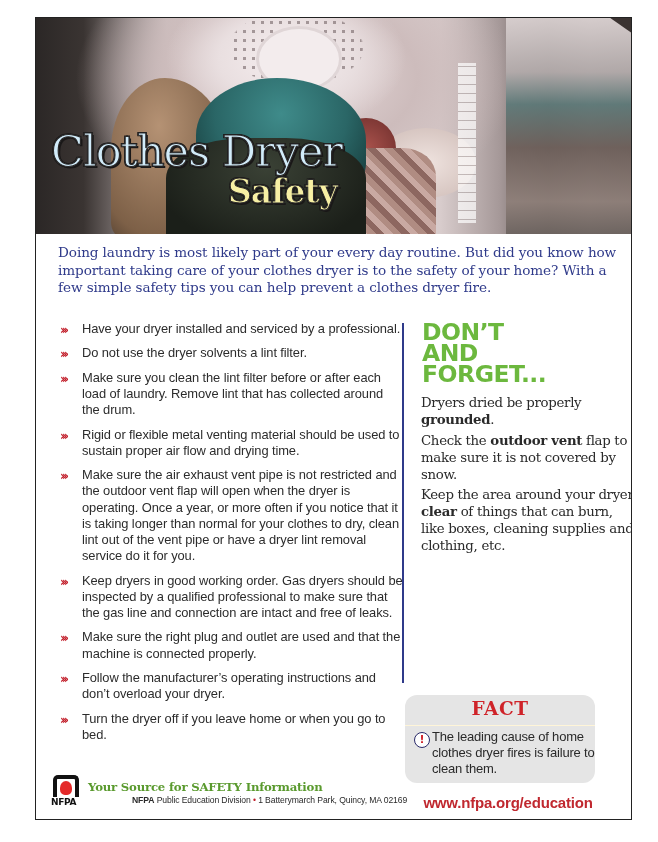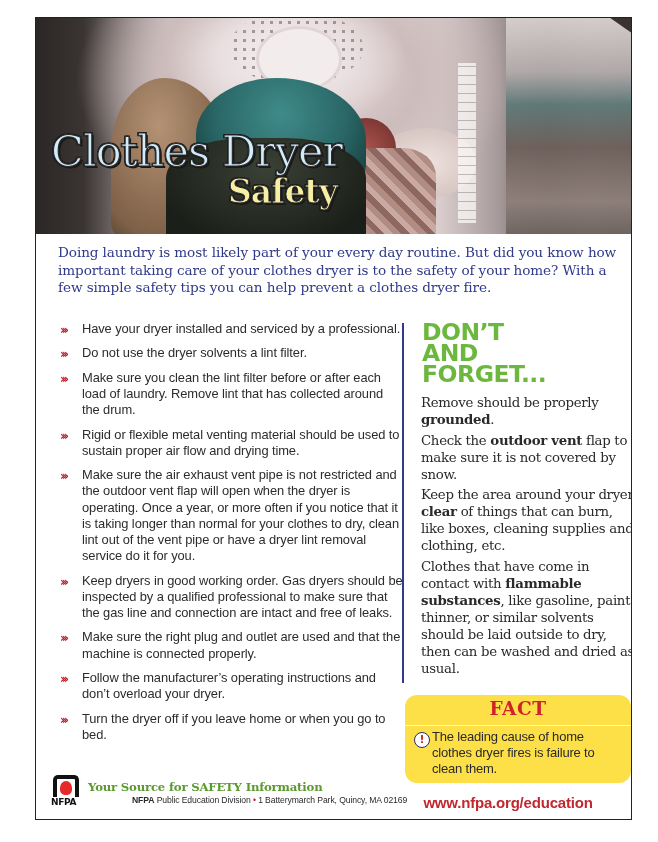--- a/index.html
+++ b/index.html
@@ -46,21 +46,21 @@
   .divider { position:absolute; left:366px; top:305px; width:2px; height:360px; background:#2f3a8a; }
 
   
   .adf { position:absolute; left:386px; top:304px; font-family:"DejaVu Sans", sans-serif; font-weight:900; font-size:23.5px; line-height:21px; color:#6cb83e; letter-spacing:-0.5px; text-transform:uppercase; }
   .adf span { display:block; }
   .tips-right { position:absolute; left:385px; top:376px; width:215px; font-family:"DejaVu Serif", serif; font-size:13.3px; line-height:17px; color:#2a2a2a; letter-spacing:-0.3px; }
   .tips-right p { margin:0 0 3.5px 0; }
   .tips-right b { font-weight:bold; }
 
   
-  .fact { position:absolute; left:369px; top:677px; width:226px; height:88px; background:#fde047; border-radius:12px; overflow:hidden; }
+  .fact { position:absolute; left:369px; top:677px; width:190px; height:88px; background:#e5e5e5; border-radius:12px; overflow:hidden; }
   .fact-title { position:absolute; left:0; right:0; top:3px; height:26px; text-align:center; font-family:"DejaVu Serif", serif; font-weight:bold; font-size:18.5px; color:#cf2329; letter-spacing:0.5px; }
   .fact-rule { position:absolute; left:0; right:0; top:30px; height:1px; background:#fff5d8; }
   .fact-icon { position:absolute; left:9px; top:37px; width:14px; height:14px; border-radius:50%; border:1.3px solid #2a2a6a; background:#fff; color:#cf2329; font-weight:bold; font-size:11px; line-height:14px; text-align:center; font-family:"DejaVu Sans", sans-serif; }
   .fact-text { position:absolute; left:27px; top:34px; width:175px; font-size:13px; line-height:16.2px; color:#2a2a2a; letter-spacing:-0.2px; }
 
   .url { position:absolute; left:369px; top:776px; width:206px; text-align:center; font-size:15px; color:#c0282f; font-weight:bold; letter-spacing:-0.2px; }
 
   
   .logo { position:absolute; left:15px; top:757px; width:33px; height:32px; }
   .logo-frame { position:absolute; left:2px; top:0; width:26px; height:22px; border:4px solid #111; border-bottom:none; border-radius:5px 5px 0 0; box-sizing:border-box; }
@@ -109,24 +109,23 @@
 
   <div class="divider"></div>
 
   <div class="adf">
     <span>Don’t</span>
     <span>And</span>
     <span>Forget...</span>
   </div>
 
   <div class="tips-right">
-    <p><span>Remove should be properly </span><b>grounded</b><span>.</span></p>
+    <p><span>Dryers dried be properly </span><b>grounded</b><span>.</span></p>
     <p><span>Check the </span><b>outdoor vent</b><span> flap to make sure it is not covered by snow.</span></p>
     <p><span>Keep the area around your dryer </span><b>clear</b><span> of things that can burn, like boxes, cleaning supplies and clothing, etc.</span></p>
-    <p><span>Clothes that have come in contact with </span><b>flammable substances</b><span>, like gasoline, paint thinner, or similar solvents should be laid outside to dry, then can be washed and dried as usual.</span></p>
   </div>
 
   <div class="fact">
     <div class="fact-title">FACT</div>
     <div class="fact-rule"></div>
     <div class="fact-icon">!</div>
     <div class="fact-text">The leading cause of home clothes dryer fires is failure to clean them.</div>
   </div>
 
   <div class="url">www.nfpa.org/education</div>

